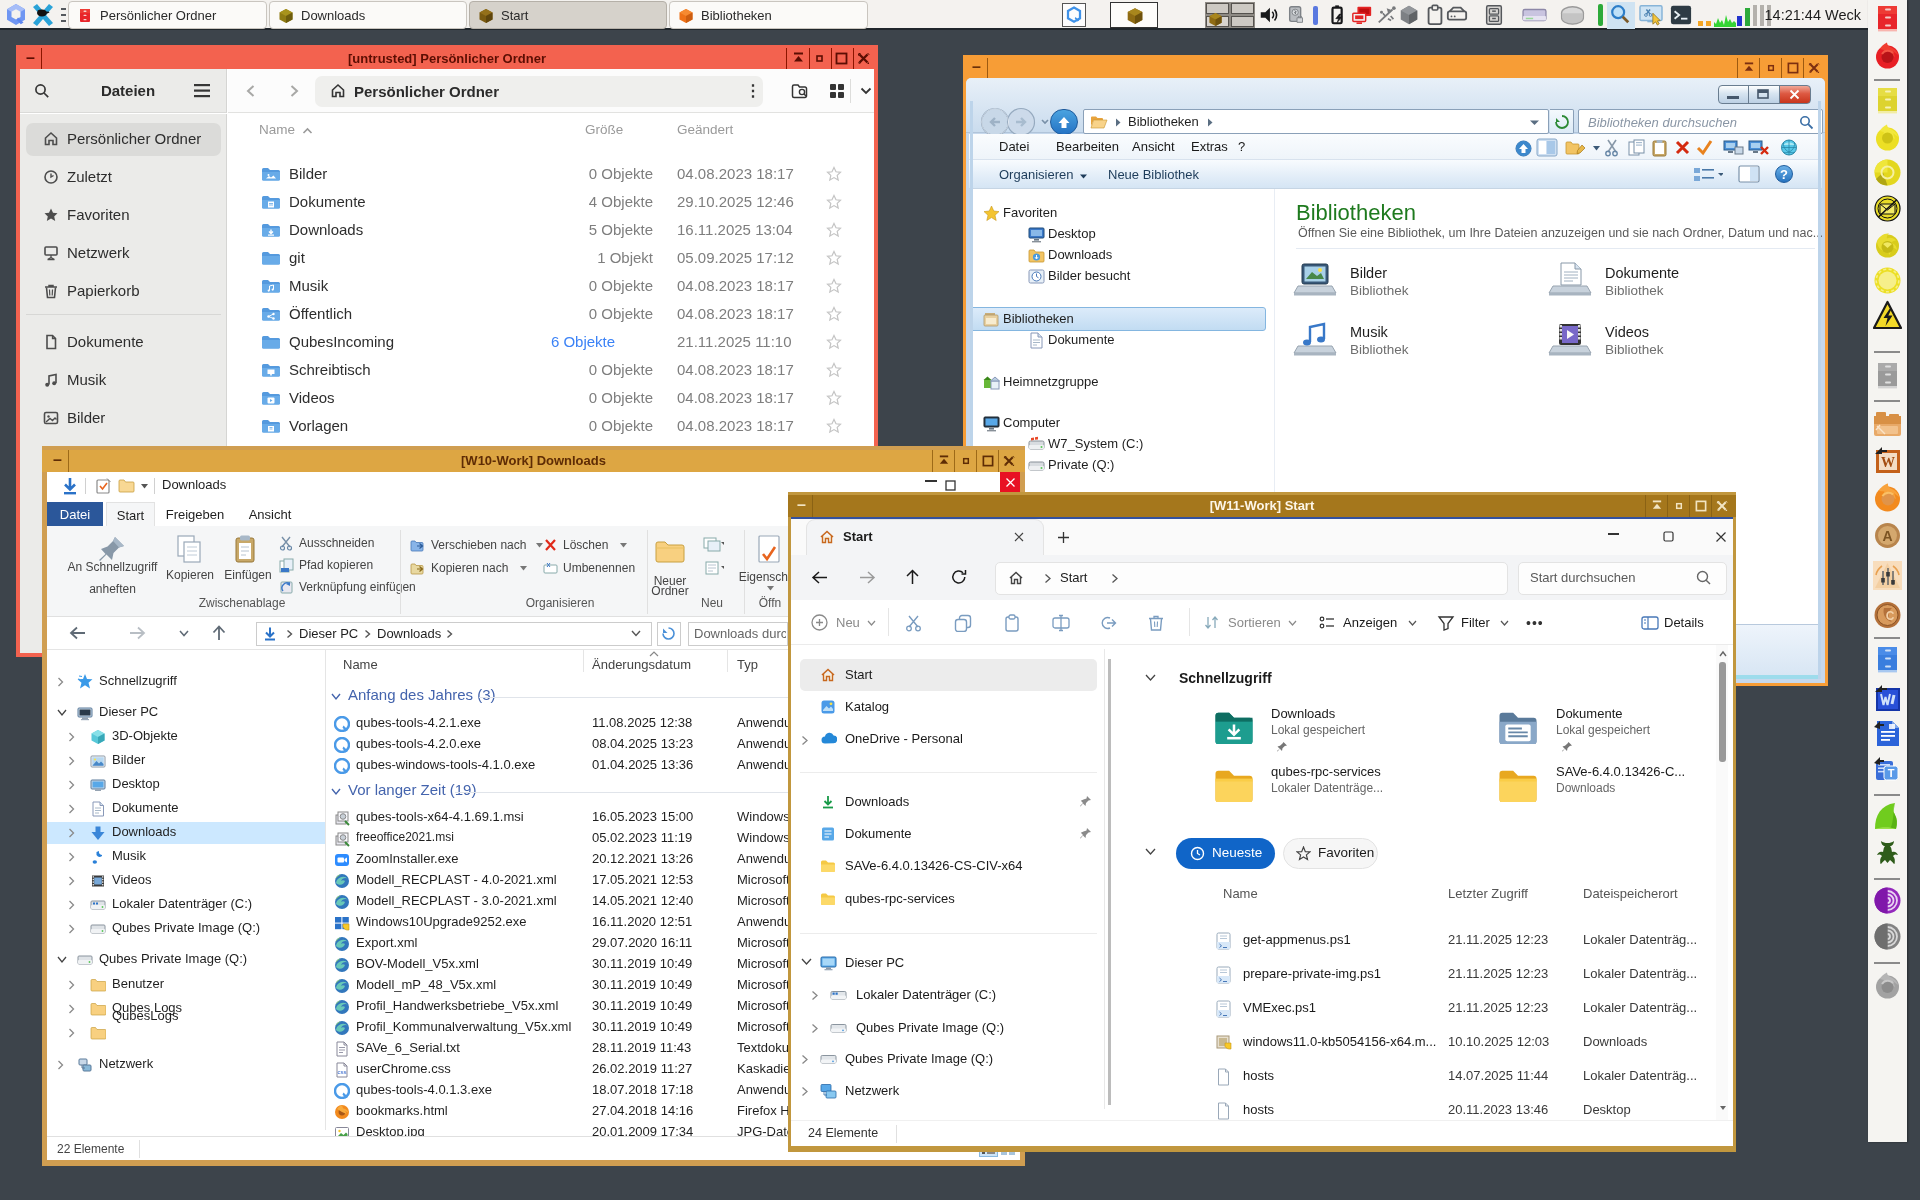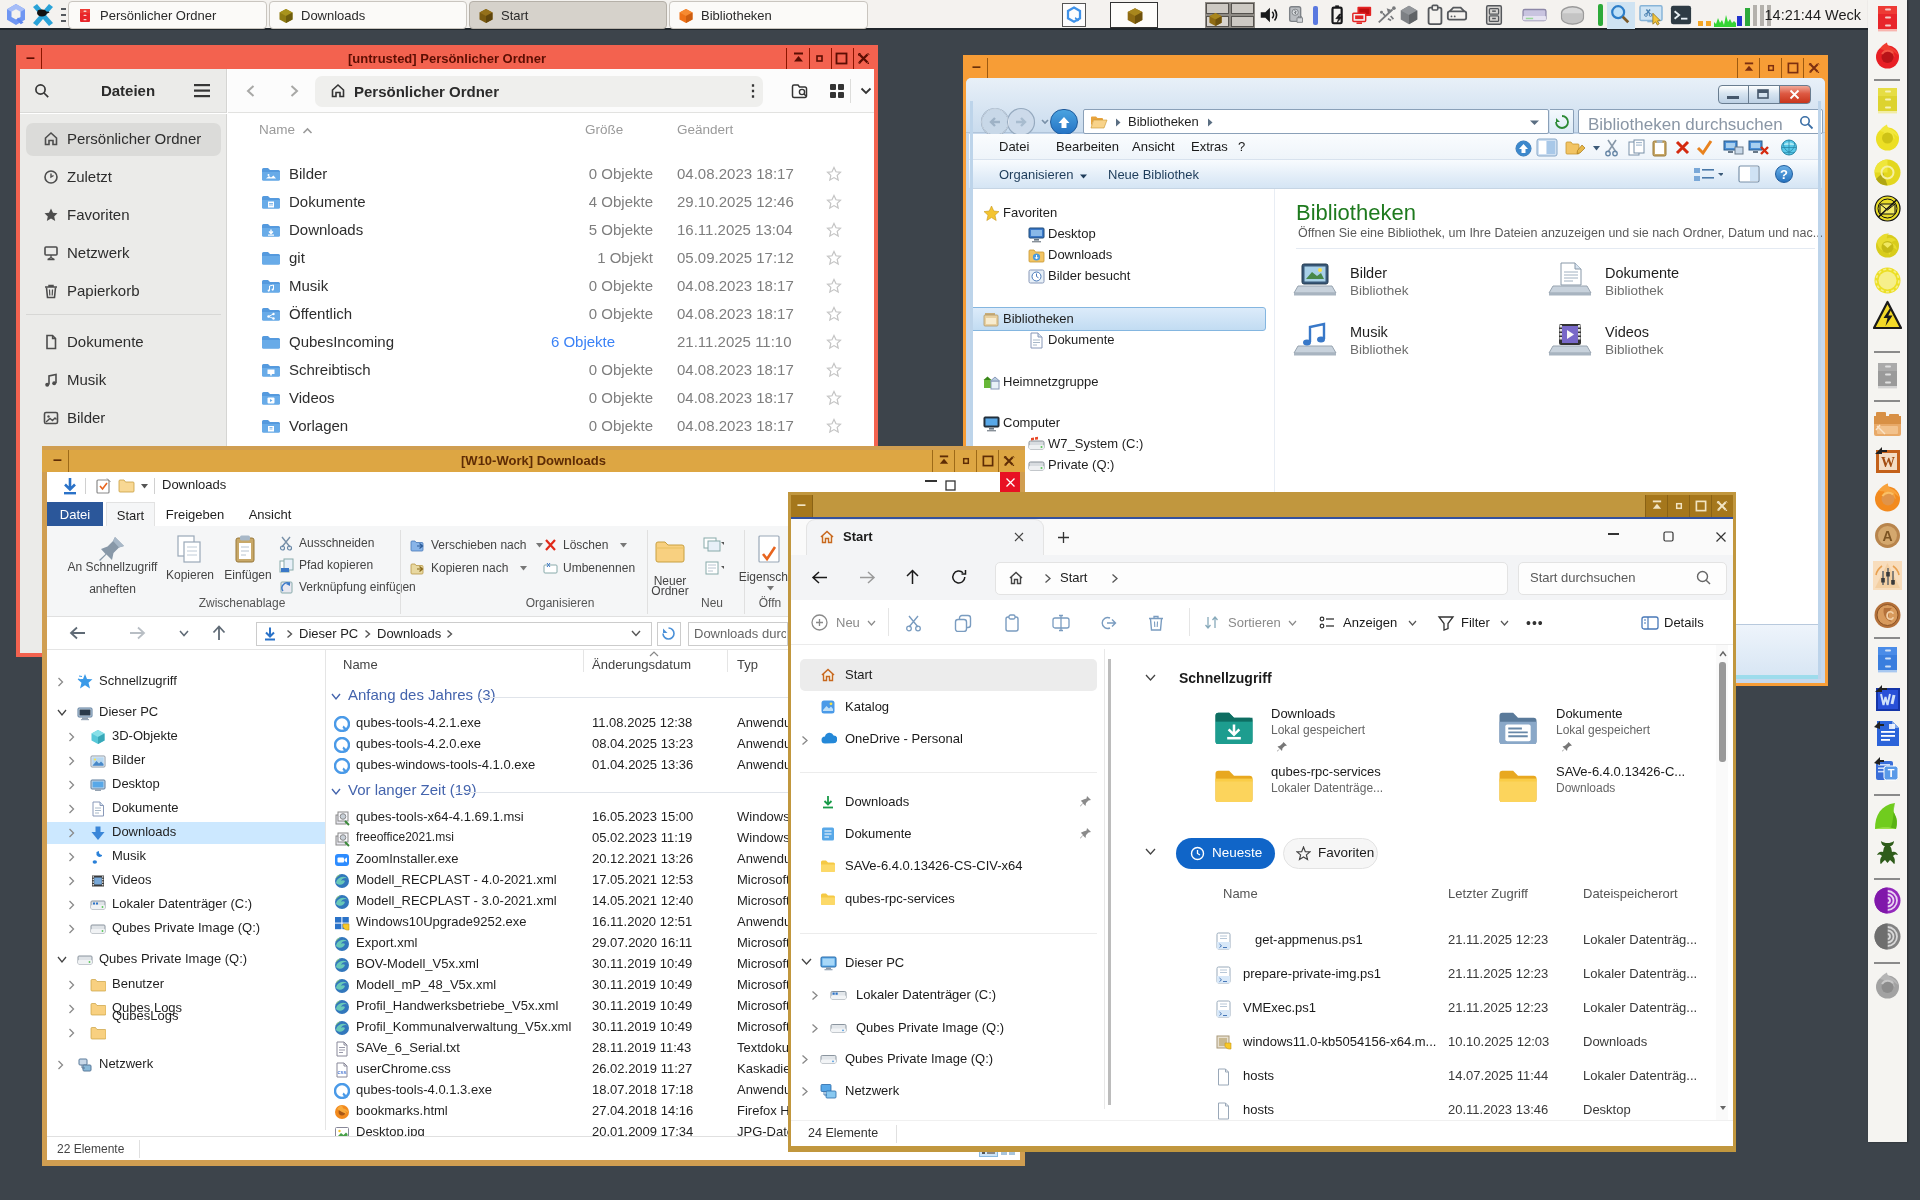--- a/index.html
+++ b/index.html
@@ -353,21 +353,21 @@
             <path d="M1 1.5 L5.5 6 L10 1.5" fill="#5a6e82"></path>
           </svg>
       </div>
       <div class="abs" style="left:584px;top:31px;width:24px;height:25px;background:linear-gradient(#f4f9fd,#dceaf6);border:1px solid #8aa0b8;border-left:none;border-radius:0 2px 2px 0">
         <svg class="abs" style="left:4px;top:4px" width="16" height="16" viewBox="0 0 16 16">
             <path d="M8 2 a6 6 0 1 1 -6 6" fill="none" stroke="#2d8a35" stroke-width="1.8"></path>
             <path d="M2 4 L2 8 L6 8 Z" fill="#2d8a35"></path>
           </svg>
       </div>
       <div class="abs" style="left:612px;top:31px;width:245px;height:25px;background:#fff;border:1px solid #8aa0b8;border-radius:2px">
-        <div class="abs" style="left:9px;top:5px;font-size:17px;color:#8a96a5">Bibliotheken durchsuchen</div>
+        <div class="abs" style="left:9px;top:5px;font-size:13px;font-style:italic;color:#8a96a5">Bibliotheken durchsuchen</div>
         <svg class="abs" style="right:8px;top:5px" width="15" height="15" viewBox="0 0 15 15">
             <circle cx="6" cy="6" r="4.2" fill="none" stroke="#3a6ea5" stroke-width="1.6"></circle>
             <path d="M9.2 9.2 L13.5 13.5" stroke="#3a6ea5" stroke-width="1.8"></path>
           </svg>
       </div>
 
       <div class="abs" style="left:3px;top:56px;right:3px;height:26px;background:linear-gradient(#fafcfe,#eef4fa);border-bottom:1px solid #d8e2ee"></div>
       <div class="abs" style="left:33px;top:61px;font-size:13px;color:#1a1a1a">Datei</div>
       <div class="abs" style="left:90px;top:61px;font-size:13px;color:#1a1a1a">Bearbeiten</div>
       <div class="abs" style="left:166px;top:61px;font-size:13px;color:#1a1a1a">Ansicht</div>
@@ -1093,20 +1093,21 @@
       <svg class="abs" style="right:2px;bottom:3px" width="19" height="17" viewBox="0 0 19 17">
           <rect x="2" y="3" width="6" height="5" fill="#a8c4dc"></rect>
           <rect x="10" y="3" width="6" height="5" fill="#a8c4dc"></rect>
           <rect x="2" y="10" width="6" height="5" fill="#a8c4dc"></rect>
           <rect x="10" y="10" width="6" height="5" fill="#a8c4dc"></rect>
         </svg>
     </div>
   </div>
 
   <div class="win" id="w11">
+    <div class="qtitle" id="w11-title">[W11-Work] Start</div>
     <div class="abs" style="left:3px;top:3px;width:22px;height:22px;border-right:1px solid #8a6214;color:#f2e4c2;font-weight:bold;text-align:center;line-height:20px;background:#a5771c">–</div>
     <div class="abs" style="right:3px;top:3px;width:88px;height:22px;border-left:1px solid #8a6214;background:#a5771c">
       <svg class="abs" style="left:5px;top:5px" width="12" height="12" viewBox="0 0 13 13">
           <path d="M2 1.5 L11 1.5" stroke="#f2e4c2" stroke-width="2"></path>
           <path d="M6.5 4 L2 9.5 L11 9.5 Z" fill="#f2e4c2"></path>
         </svg>
       <svg class="abs" style="left:27px;top:5px" width="12" height="12" viewBox="0 0 13 13">
           <rect x="4" y="4" width="5" height="5" fill="none" stroke="#f2e4c2" stroke-width="1.6"></rect>
         </svg>
       <svg class="abs" style="left:49px;top:5px" width="12" height="12" viewBox="0 0 13 13">
@@ -1394,21 +1395,21 @@
       <div class="abs" style="left:527px;top:326px;font-size:13.5px;color:#1a1a1a">Favoriten</div>
       <div class="abs" style="left:432px;top:367px;font-size:13px;color:#555">Name</div>
       <div class="abs" style="left:657px;top:367px;font-size:13px;color:#555">Letzter Zugriff</div>
       <div class="abs" style="left:792px;top:367px;font-size:13px;color:#555">Dateispeicherort</div>
       <svg class="abs" style="left:424px;top:413px" width="17" height="18" viewBox="0 0 17 18">
           <rect x="2" y="1" width="13" height="16" rx="1.5" fill="#fff" stroke="#9ab"></rect>
           <rect x="2" y="10" width="13" height="7" fill="#d8e8f8"></rect>
           <path d="M4.5 12 l2 1.8 -2 1.8 M8 15.5 h4" stroke="#4878b8" stroke-width="1" fill="none"></path>
           <path d="M5 4 h7 M5 6.5 h7" stroke="#b8c8d8"></path>
         </svg>
-      <div class="abs" style="left:464px;top:413px;font-size:13px;color:#1a1a1a;white-space:nowrap">get-appmenus.ps1</div>
+      <div class="abs" style="left:452px;top:413px;font-size:13px;color:#1a1a1a;white-space:nowrap">get-appmenus.ps1</div>
       <div class="abs" style="left:657px;top:413px;font-size:13px;color:#3a3a3a">21.11.2025 12:23</div>
       <div class="abs" style="left:792px;top:413px;font-size:13px;color:#3a3a3a;white-space:nowrap">Lokaler Datenträg...</div>
       <svg class="abs" style="left:424px;top:447px" width="17" height="18" viewBox="0 0 17 18">
           <rect x="2" y="1" width="13" height="16" rx="1.5" fill="#fff" stroke="#9ab"></rect>
           <rect x="2" y="10" width="13" height="7" fill="#d8e8f8"></rect>
           <path d="M4.5 12 l2 1.8 -2 1.8 M8 15.5 h4" stroke="#4878b8" stroke-width="1" fill="none"></path>
           <path d="M5 4 h7 M5 6.5 h7" stroke="#b8c8d8"></path>
         </svg>
       <div class="abs" style="left:452px;top:447px;font-size:13px;color:#1a1a1a;white-space:nowrap">prepare-private-img.ps1</div>
       <div class="abs" style="left:657px;top:447px;font-size:13px;color:#3a3a3a">21.11.2025 12:23</div>

